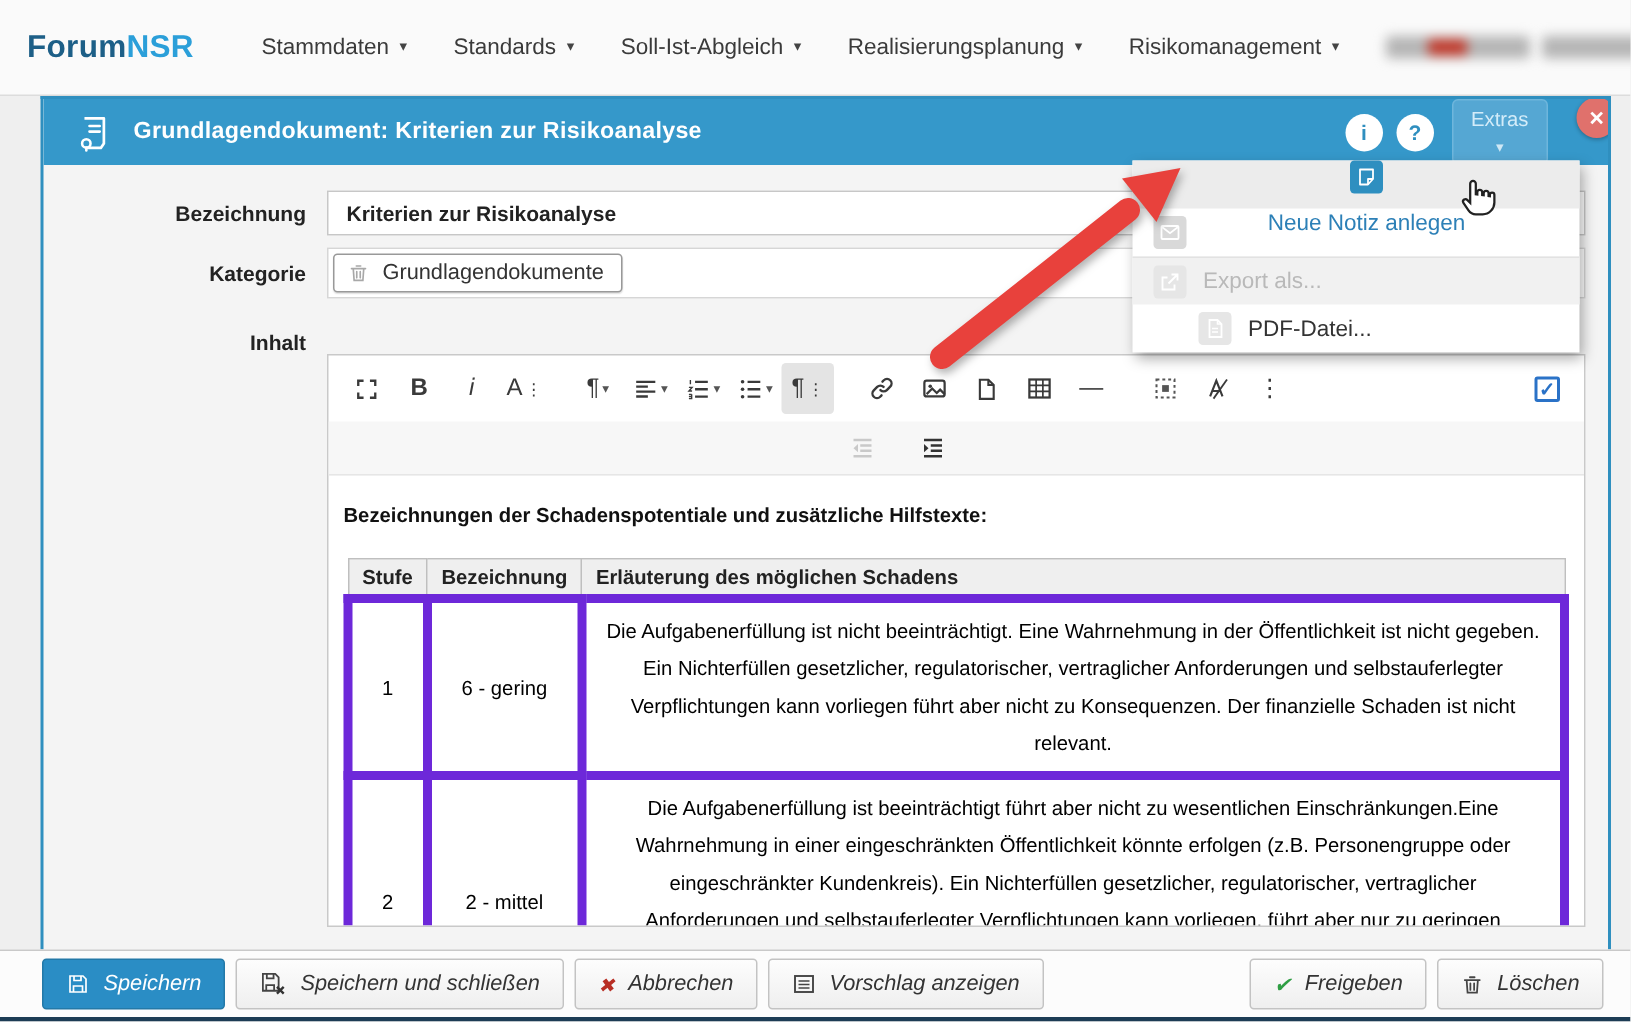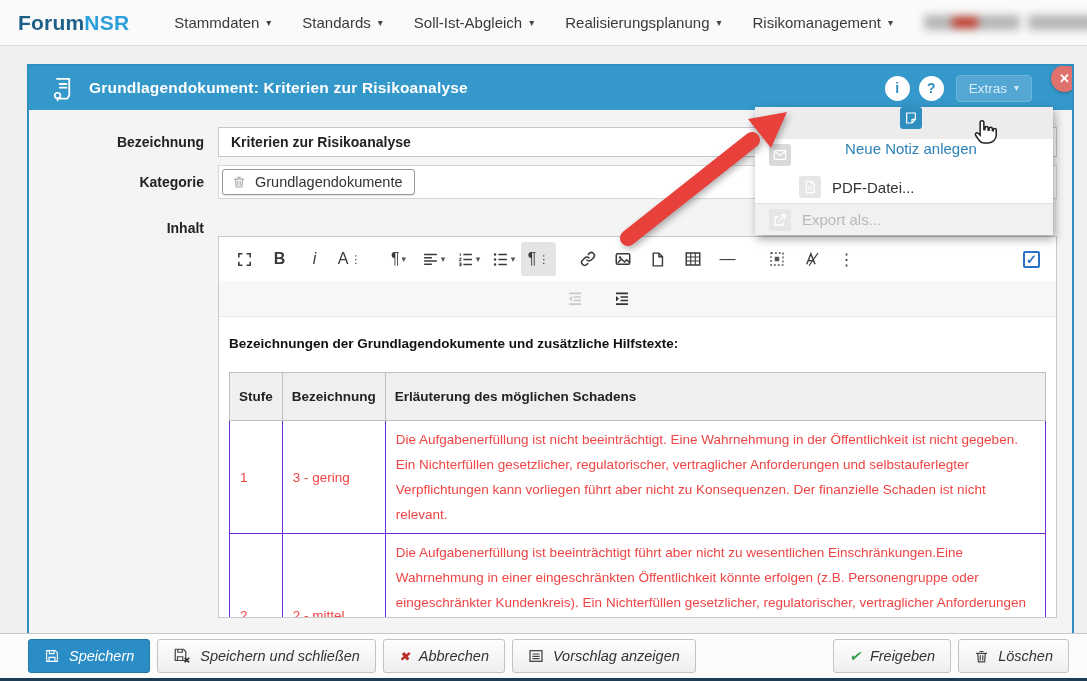--- a/index.html
+++ b/index.html
@@ -1,37 +1,37 @@
 <!DOCTYPE html>
 <html><head>
 <meta charset="utf-8">
 <style>
   * { margin:0; padding:0; box-sizing:border-box; }
   html,body { width:1087px; height:681px; }
   body { position:relative; background:#efefef; font-family:"Liberation Sans", sans-serif; overflow:hidden; color:#333; }
 
   
-  .topnav { position:absolute; top:0; left:0; right:0; height:46px; background:#fafafa; border-bottom:1px solid #dcdcdc; display:flex; align-items:center; padding:0 8px 0 18px; z-index:5;}
+  .topnav { position:absolute; top:0; left:0; right:0; height:64px; background:#fafafa; border-bottom:1px solid #dcdcdc; display:flex; align-items:center; padding:0 8px 0 18px; z-index:5;}
   .brand { font-size:21px; font-weight:bold; letter-spacing:.2px; margin-right:45px; cursor:pointer;}
   .brand .b1 { color:#1d5f87; } .brand .b2 { color:#2b9fd9; }
   .nav-item { display:flex; align-items:center; gap:7px; font-size:15px; color:#3a3a3a; margin-right:31px; cursor:pointer; white-space:nowrap;}
   .caret { font-size:10px; color:#444; line-height:1; }
   .user-area { margin-left:auto; display:flex; align-items:center; gap:8px; }
   .blur-blob { height:15px; border-radius:3px; background:#b5b5b5; filter:blur(4px); }
   .blob1 { width:96px; position:relative; }
   .blob1 .red { position:absolute; left:28px; top:2px; width:26px; height:11px; background:#c0392b; border-radius:2px; }
   .blob2 { width:104px; }
 
   
   .modal { position:absolute; left:27px; top:64px; width:1047px; height:569px; border:2px solid #2f8fbf; border-bottom:none; background:#f4f4f4; overflow:hidden; z-index:1; }
   .modal-header { height:44px; background:#3598ca; display:flex; align-items:center; padding:0 14px 0 14px; }
   .mh-icon { width:27px; height:27px; margin:0 13px 0 6px; flex:none; }
   .modal-title { color:#fff; font-size:15.5px; font-weight:bold; letter-spacing:.2px; flex:1; }
   .circle-btn { width:25px; height:25px; border-radius:50%; background:#fff; color:#2f8fbf; font-weight:bold; font-size:14px; display:flex; align-items:center; justify-content:center; margin-left:9px; cursor:pointer; }
-  .extras-btn { margin-left:12px; margin-right:26px; background:#55a7d3; border:1px solid #6fb6dc; border-radius:4px; color:#d3ecf9; font-size:13.5px; padding:5px 12px; display:flex; align-items:center; gap:7px; cursor:pointer; }
+  .extras-btn { margin-left:12px; margin-right:26px; background:#55a7d3; border:1px solid #6fb6dc; border-radius:4px; color:#d3ecf9; font-size:13.5px; padding:5px 12px; display:flex; align-items:center; gap:7px; cursor:pointer;flex-direction:column; }
   .extras-btn .caret { color:#cfe8f5; }
   .close-btn { position:absolute; left:1022px; top:-1px; width:27px; height:27px; border-radius:50%; background:#e0716c; color:#fff; font-size:13px; font-weight:bold; display:flex; align-items:center; justify-content:center; box-shadow:0 1px 3px rgba(0,0,0,.3); cursor:pointer; z-index:12; }
 
   
   .form-area { padding:17px 15px 0 0; }
   .form-row { display:flex; margin-bottom:8px; align-items:center; }
   .form-row.top { align-items:flex-start; margin-bottom:0; }
   .form-label { width:189px; padding-right:14px; text-align:right; font-size:14px; font-weight:bold; color:#222; flex:none; }
   .form-row.top .form-label { padding-top:13px; }
   .text-input { flex:1; height:30px; border:1px solid #c7c7c7; background:#fff; font-family:"Liberation Sans", sans-serif; font-size:14px; font-weight:bold; color:#222; padding:0 12px; outline:none; }
@@ -44,22 +44,22 @@
   .tb-row2 { display:flex; align-items:center; height:36px; padding:0 8px; background:#f7f7f7; border-bottom:1px solid #e6e6e6; flex:none; }
   .tb { width:35px; height:34px; display:flex; align-items:center; justify-content:center; gap:2px; color:#3a3a3a; font-size:16px; border-radius:3px; cursor:pointer; flex:none; }
   .tb .caret { font-size:9px; color:#555; }
   .tb.active { background:#e4e4e4; }
   .tb .dots { font-size:11px; letter-spacing:0; }
   .grp { margin-left:14px; }
   .tb-check { margin-left:auto; margin-right:8px; width:17px; height:17px; border:2px solid #2a72c7; border-radius:2px; background:#fff; color:#2a72c7; font-size:13px; font-weight:bold; display:flex; align-items:center; justify-content:center; cursor:pointer; }
   .editor-content { flex:1; padding:19px 10px 0 10px; overflow:hidden; font-size:13.5px; color:#333; }
   .content-heading { font-weight:bold; color:#111; margin-bottom:21px; }
   table.risk { border-collapse:collapse; width:100%; }
-  .risk th { background:#efefef; border:1px solid #bfbfbf; font-size:13.5px; font-weight:bold; color:#222; text-align:left; padding:16px 9px; }
-  .risk td { border:1px solid #6d28d9; font-size:13.5px; color:#ef4444; padding:6px 10px; vertical-align:middle; line-height:25px; }
+  .risk th { background:#efefef; border:1px solid #bfbfbf; font-size:13.5px; font-weight:bold; color:#222; text-align:left; padding:4px 9px; }
+  .risk td { border:6px solid #6d28d9; font-size:13.5px; color:#000000; padding:6px 10px; vertical-align:middle; line-height:25px;text-align:center; }
   .col-stufe { width:47px; } .col-bez { width:100px; }
 
   
   .ctx-menu { position:absolute; left:755px; top:107px; width:298px; background:#fff; box-shadow:2px 4px 9px rgba(0,0,0,.35); z-index:40; }
   .ctx-item { display:flex; align-items:center; gap:11px; height:32px; padding-left:14px; font-size:15px; color:#333; cursor:pointer; }
   .ctx-item.hl { background:#ececec; color:#2d80b7;flex-direction:column; }
   .ctx-item.dis { background:#f1f1f1; color:#b9b9b9; border-top:1px solid #e2e2e2; cursor:default; }
   .ctx-item.sub { padding-left:44px; }
   .tile { width:22px; height:22px; border-radius:3px; display:flex; align-items:center; justify-content:center; flex:none; }
   .tile.blue { background:#2e8fc0; }
@@ -268,31 +268,31 @@
           </svg>
         </span>
       <span class="tb" style="margin-left:12px;">
           <svg width="18" height="18" viewBox="0 0 24 24">
             <path d="M4 4.5h16M10 9.3h10M10 14h10M4 18.8h16" stroke="#333" stroke-width="2.2"></path>
             <path d="M4 8l4 3.7L4 15.4z" fill="#333"></path>
           </svg>
         </span>
     </div>
     <div class="editor-content">
-      <div class="content-heading">Bezeichnungen der Grundlagendokumente und zusätzliche Hilfstexte:</div>
+      <div class="content-heading">Bezeichnungen der Schadenspotentiale und zusätzliche Hilfstexte:</div>
       <table class="risk">
         <tbody>
             <tr>
           <th class="col-stufe">Stufe</th>
           <th class="col-bez">Bezeichnung</th>
           <th>Erläuterung des möglichen Schadens</th>
         </tr>
         <tr>
           <td>1</td>
-          <td>3 - gering</td>
+          <td>6 - gering</td>
           <td>Die Aufgabenerfüllung ist nicht beeinträchtigt. Eine Wahrnehmung in der Öffentlichkeit ist nicht gegeben. Ein Nichterfüllen gesetzlicher, regulatorischer, vertraglicher Anforderungen und selbstauferlegter Verpflichtungen kann vorliegen führt aber nicht zu Konsequenzen. Der finanzielle Schaden ist nicht relevant.</td>
         </tr>
         <tr>
           <td>2</td>
           <td>2 - mittel</td>
           <td><span>Die Aufgabenerfüllung ist beeinträchtigt führt aber nicht zu wesentlichen Einschränkungen.Eine Wahrnehmung in einer eingeschränkten Öffentlichkeit könnte erfolgen (z.B. Personengruppe oder eingeschränkter Kundenkreis). Ein Nichterfüllen gesetzlicher, regulatorischer, vertraglicher Anforderungen und selbstauferlegter Verpflichtungen kann vorliegen, führt aber nur zu geringen Konsequenzen.  Der finanzielle Schaden ist überschaubar. (individuell zu ergänzen analog wirtschaftlicher Schaden aus Business </span></td>
         </tr>
       </tbody>
         </table>
     </div>
@@ -310,36 +310,36 @@
     <span>Neue Notiz anlegen</span>
   </div>
   <div class="ctx-item">
     <span class="tile gray">
       <svg width="16" height="16" viewBox="0 0 24 24">
           <rect x="3.5" y="5.5" width="17" height="13" rx="1" fill="none" stroke="#fff" stroke-width="1.8"></rect>
           <path d="M4 6.5l8 6.2 8-6.2" fill="none" stroke="#fff" stroke-width="1.8"></path>
         </svg>
     </span>
   </div>
+  <div class="ctx-item dis">
+    <span class="tile lgray">
+      <svg width="16" height="16" viewBox="0 0 24 24">
+          <path d="M13.5 4.5h6v6M19.5 4.5l-9 9M9.5 7.5h-5v12h12v-5" fill="none" stroke="#fff" stroke-width="1.9"></path>
+        </svg>
+    </span>
+    <span>Export als...</span>
+  </div>
   <div class="ctx-item sub">
     <span class="tile lgray">
       <svg width="16" height="16" viewBox="0 0 24 24">
           <path d="M6.5 3.5h8l4 4v13h-12z" fill="none" stroke="#fff" stroke-width="1.8"></path>
           <path d="M14.5 3.5v4h4M9 12h6M9 15.5h6" fill="none" stroke="#fff" stroke-width="1.6"></path>
         </svg>
     </span>
     <span>PDF-Datei...</span>
-  </div>
-  <div class="ctx-item dis">
-    <span class="tile lgray">
-      <svg width="16" height="16" viewBox="0 0 24 24">
-          <path d="M13.5 4.5h6v6M19.5 4.5l-9 9M9.5 7.5h-5v12h12v-5" fill="none" stroke="#fff" stroke-width="1.9"></path>
-        </svg>
-    </span>
-    <span>Export als...</span>
   </div>
 </div>
 
 <svg class="arrow-svg" viewBox="0 0 220 160">
   <line x1="28" y1="143" x2="152" y2="45" stroke="#e8413c" stroke-width="16" stroke-linecap="round"></line>
   <polygon points="187,17 171,53 148,24" fill="#e8413c"></polygon>
 </svg>
 
 <svg class="cursor-svg" viewBox="0 0 24 24">
   <path d="M9.5 21.5c-1.6 0-3-.8-3.9-2.1l-2.7-4c-.4-.6-.2-1.4.4-1.8.5-.3 1.2-.2 1.6.2l1.6 1.6V5.2c0-.8.7-1.5 1.5-1.5s1.5.7 1.5 1.5v5.6l.8.1V9.7c0-.7.6-1.3 1.3-1.3.7 0 1.3.6 1.3 1.3v1.5l.8.1v-1c0-.7.6-1.3 1.3-1.3s1.3.6 1.3 1.3v1.4l.7.1v-.7c0-.6.5-1.2 1.2-1.2s1.2.5 1.2 1.2v4.1c0 3.4-2.8 6.3-6.2 6.3z" fill="#fff" stroke="#222" stroke-width="1.2"></path>

